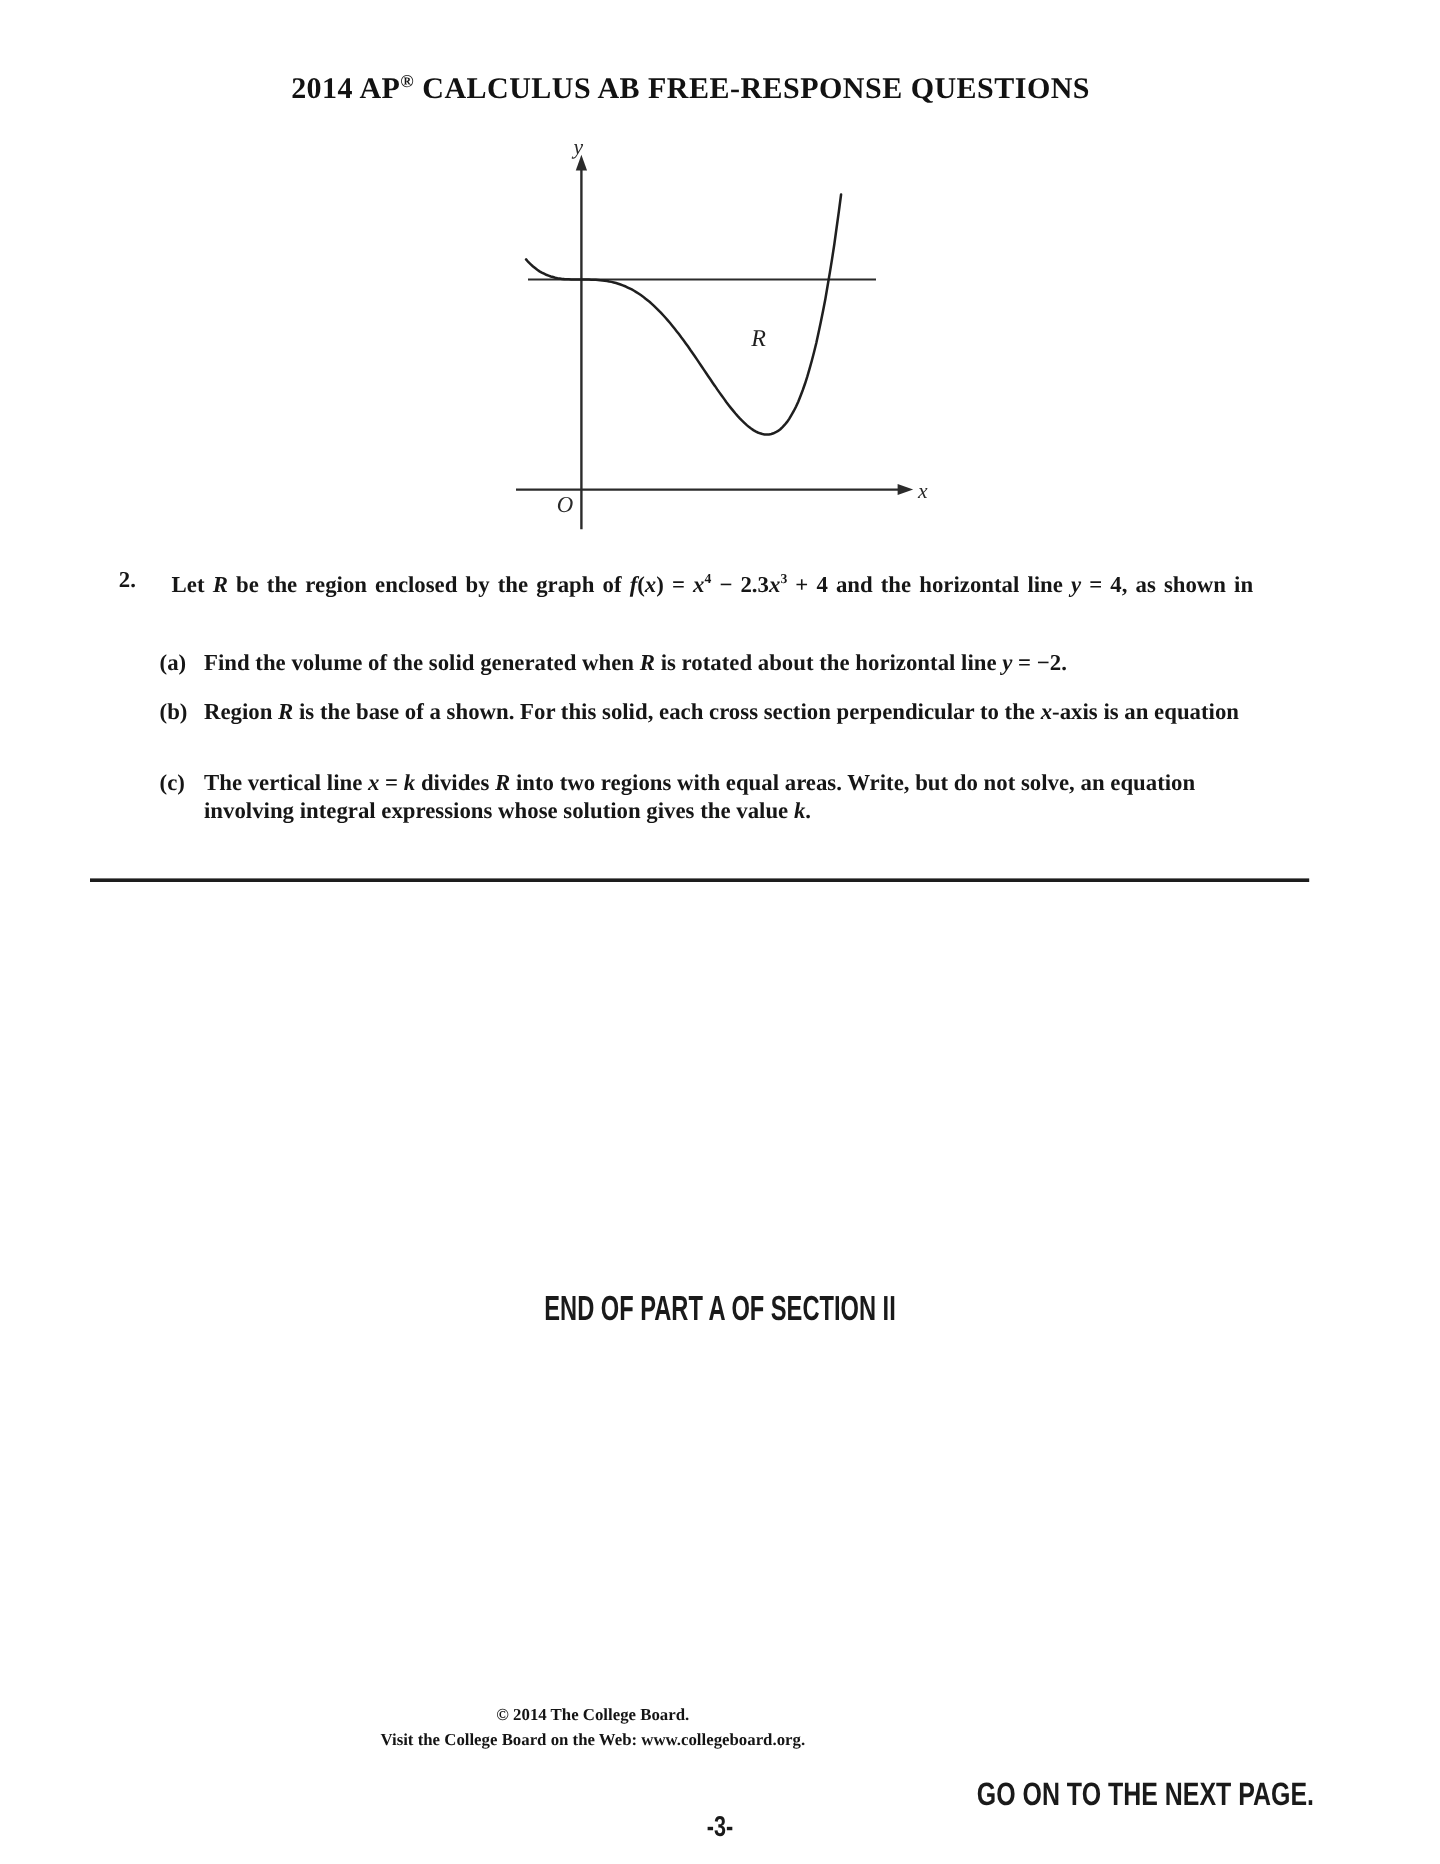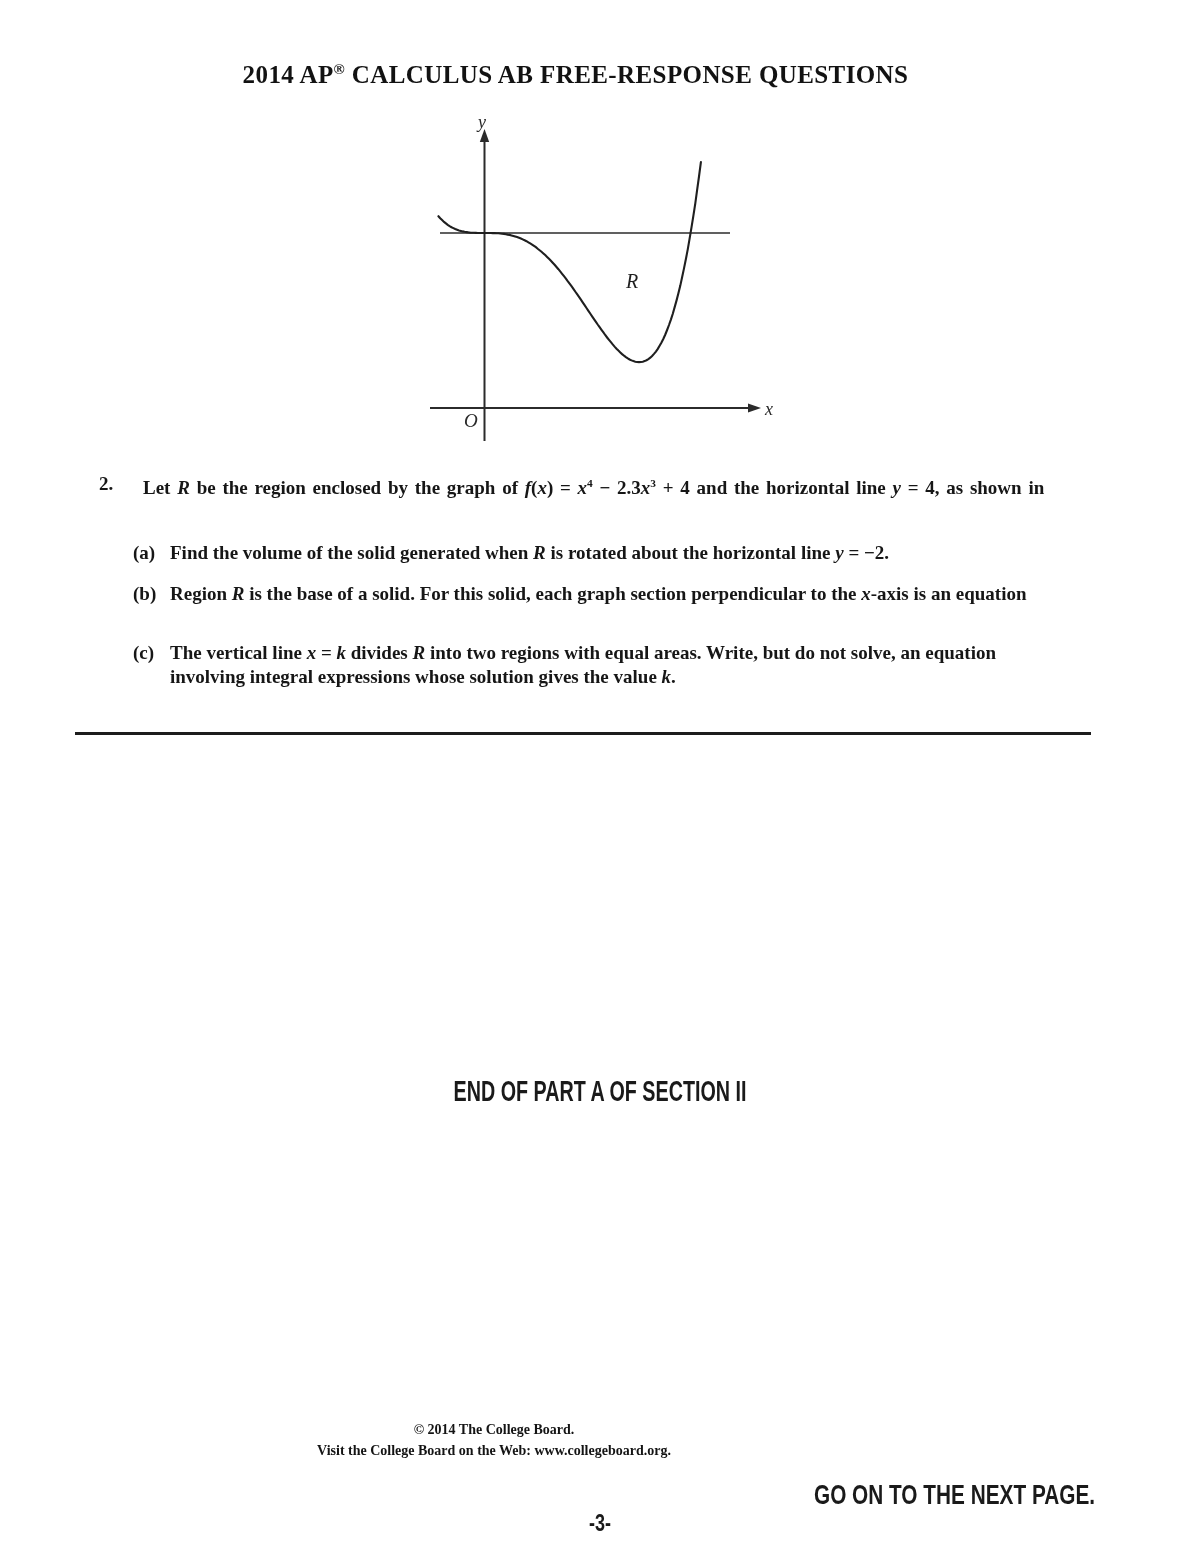--- a/index.html
+++ b/index.html
@@ -102,21 +102,21 @@
   <div class="part part-a">
     <span class="plabel">(a)</span>
     <div class="ptext">
       <div class="line"><span>Find the volume of the solid generated when </span><span class="i">R</span><span> is rotated about the horizontal line </span><span class="i">y</span><span> = −2.</span></div>
     </div>
   </div>
 
   <div class="part part-b">
     <span class="plabel">(b)</span>
     <div class="ptext">
-      <div class="line"><span>Region </span><span class="i">R</span><span> is the base of a solid. For this solid, each graph section perpendicular to the </span><span class="i">x</span><span>-axis is an equation</span></div>
+      <div class="line"><span>Region </span><span class="i">R</span><span> is the base of a shown. For this solid, each cross section perpendicular to the </span><span class="i">x</span><span>-axis is an equation</span></div>
     </div>
   </div>
 
   <div class="part part-c">
     <span class="plabel">(c)</span>
     <div class="ptext">
       <div class="line"><span>The vertical line </span><span class="i">x</span><span> = </span><span class="i">k</span><span> divides </span><span class="i">R</span><span> into two regions with equal areas. Write, but do not solve, an equation</span></div>
       <div class="line"><span>involving integral expressions whose solution gives the value </span><span class="i">k</span><span>.</span></div>
     </div>
   </div>

